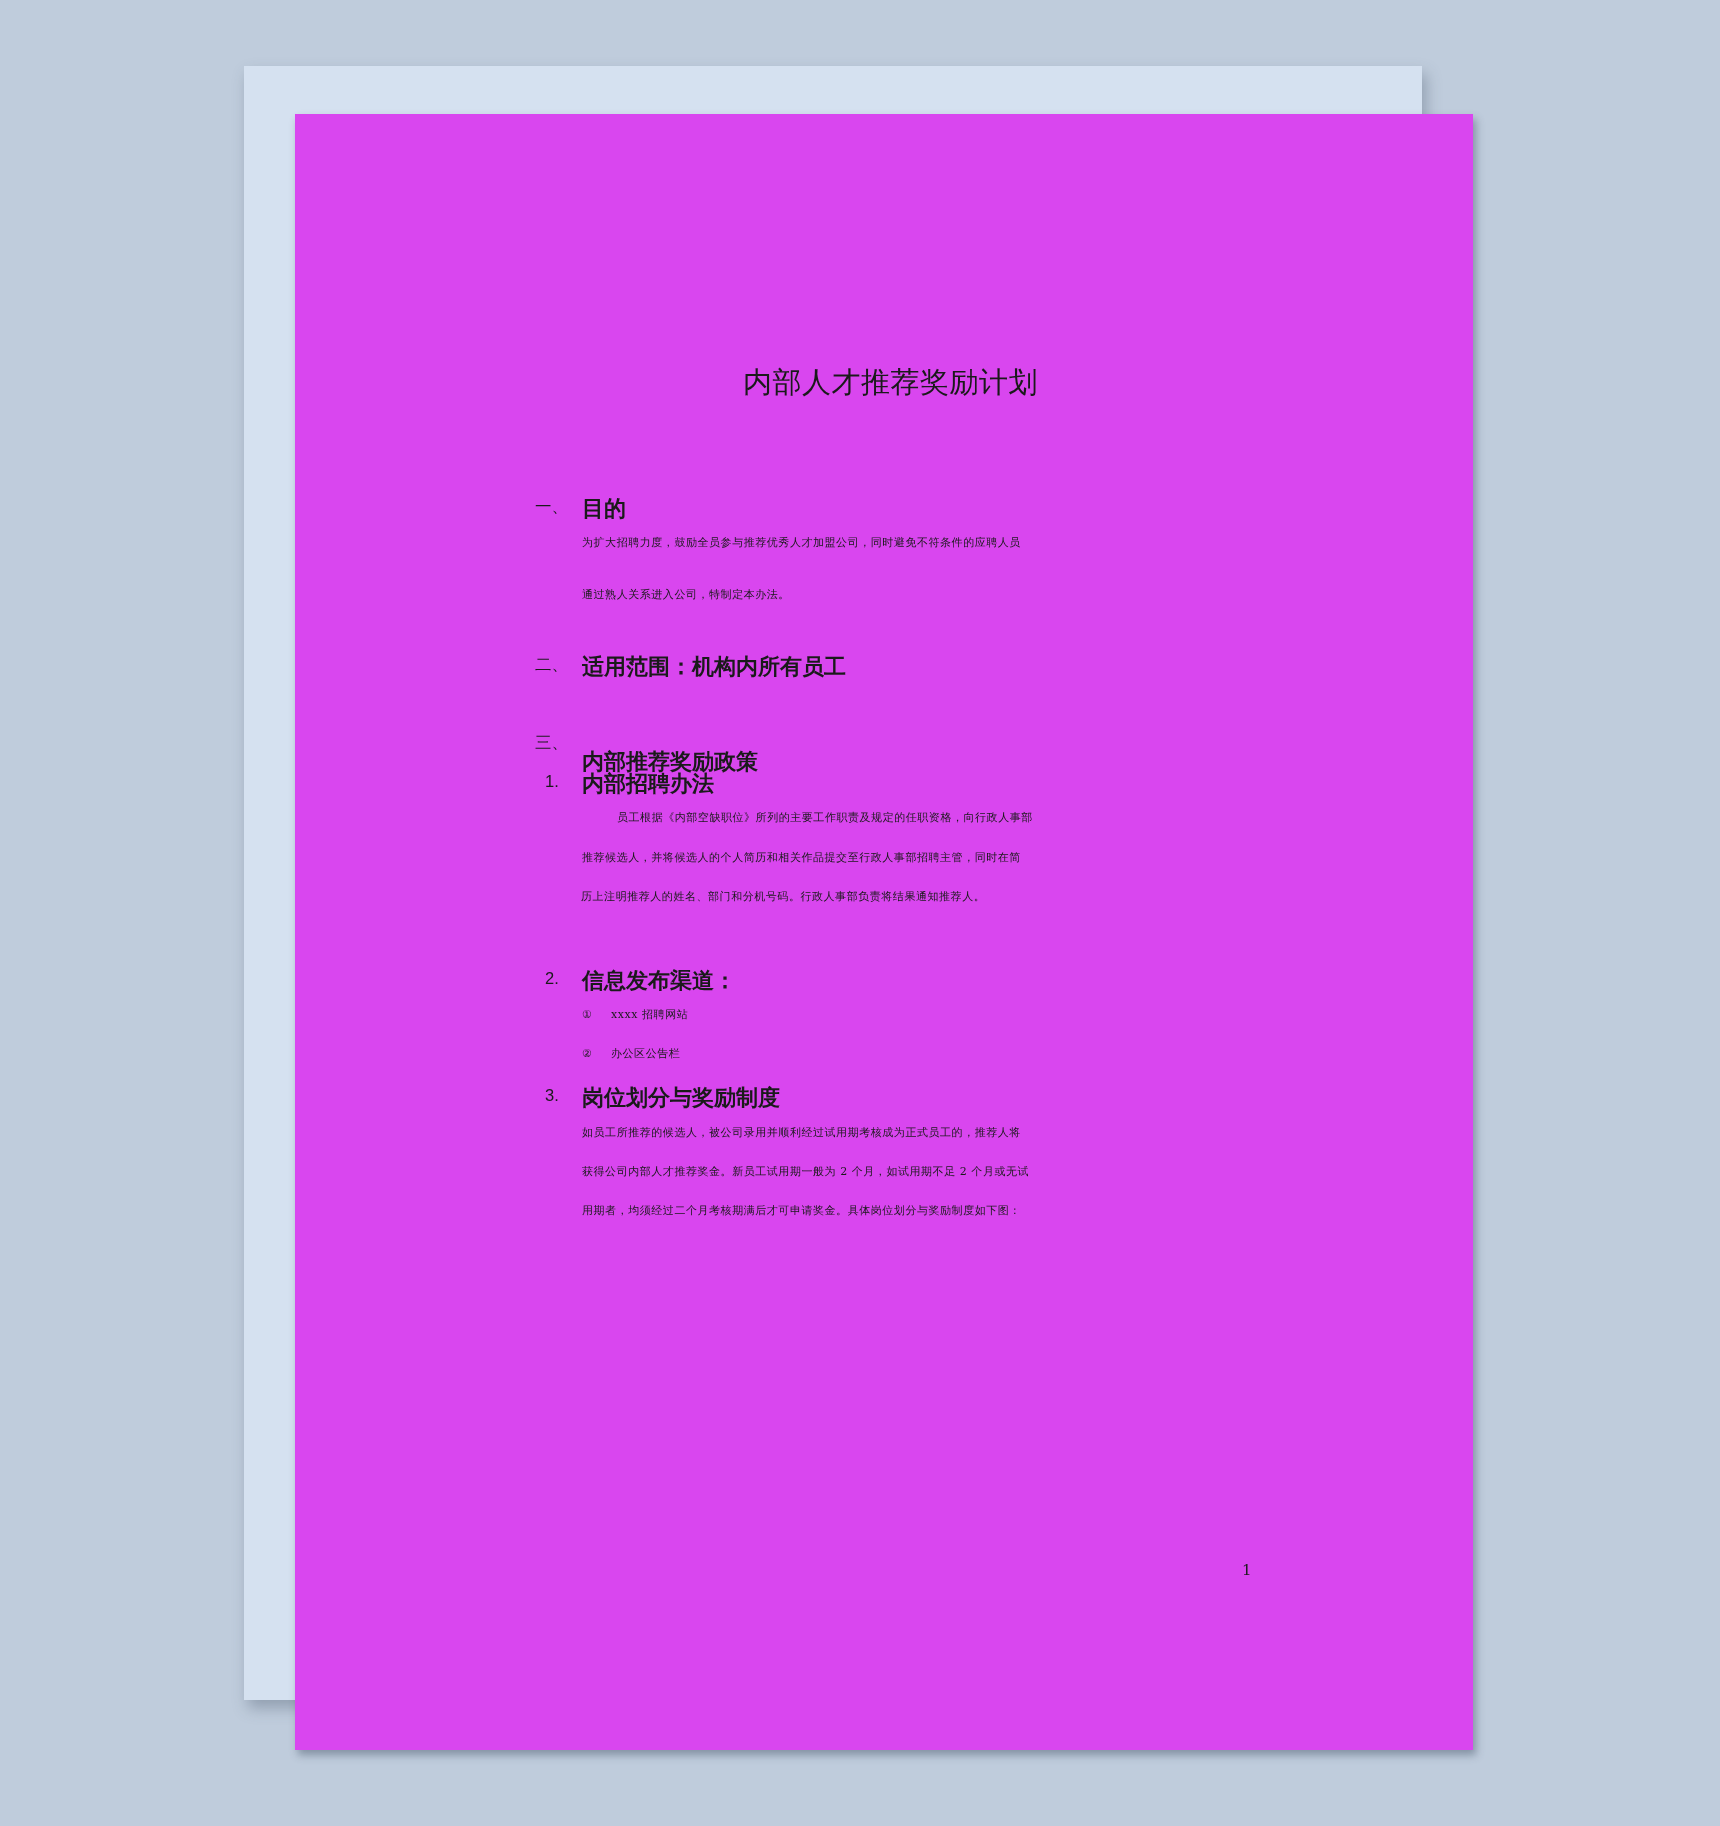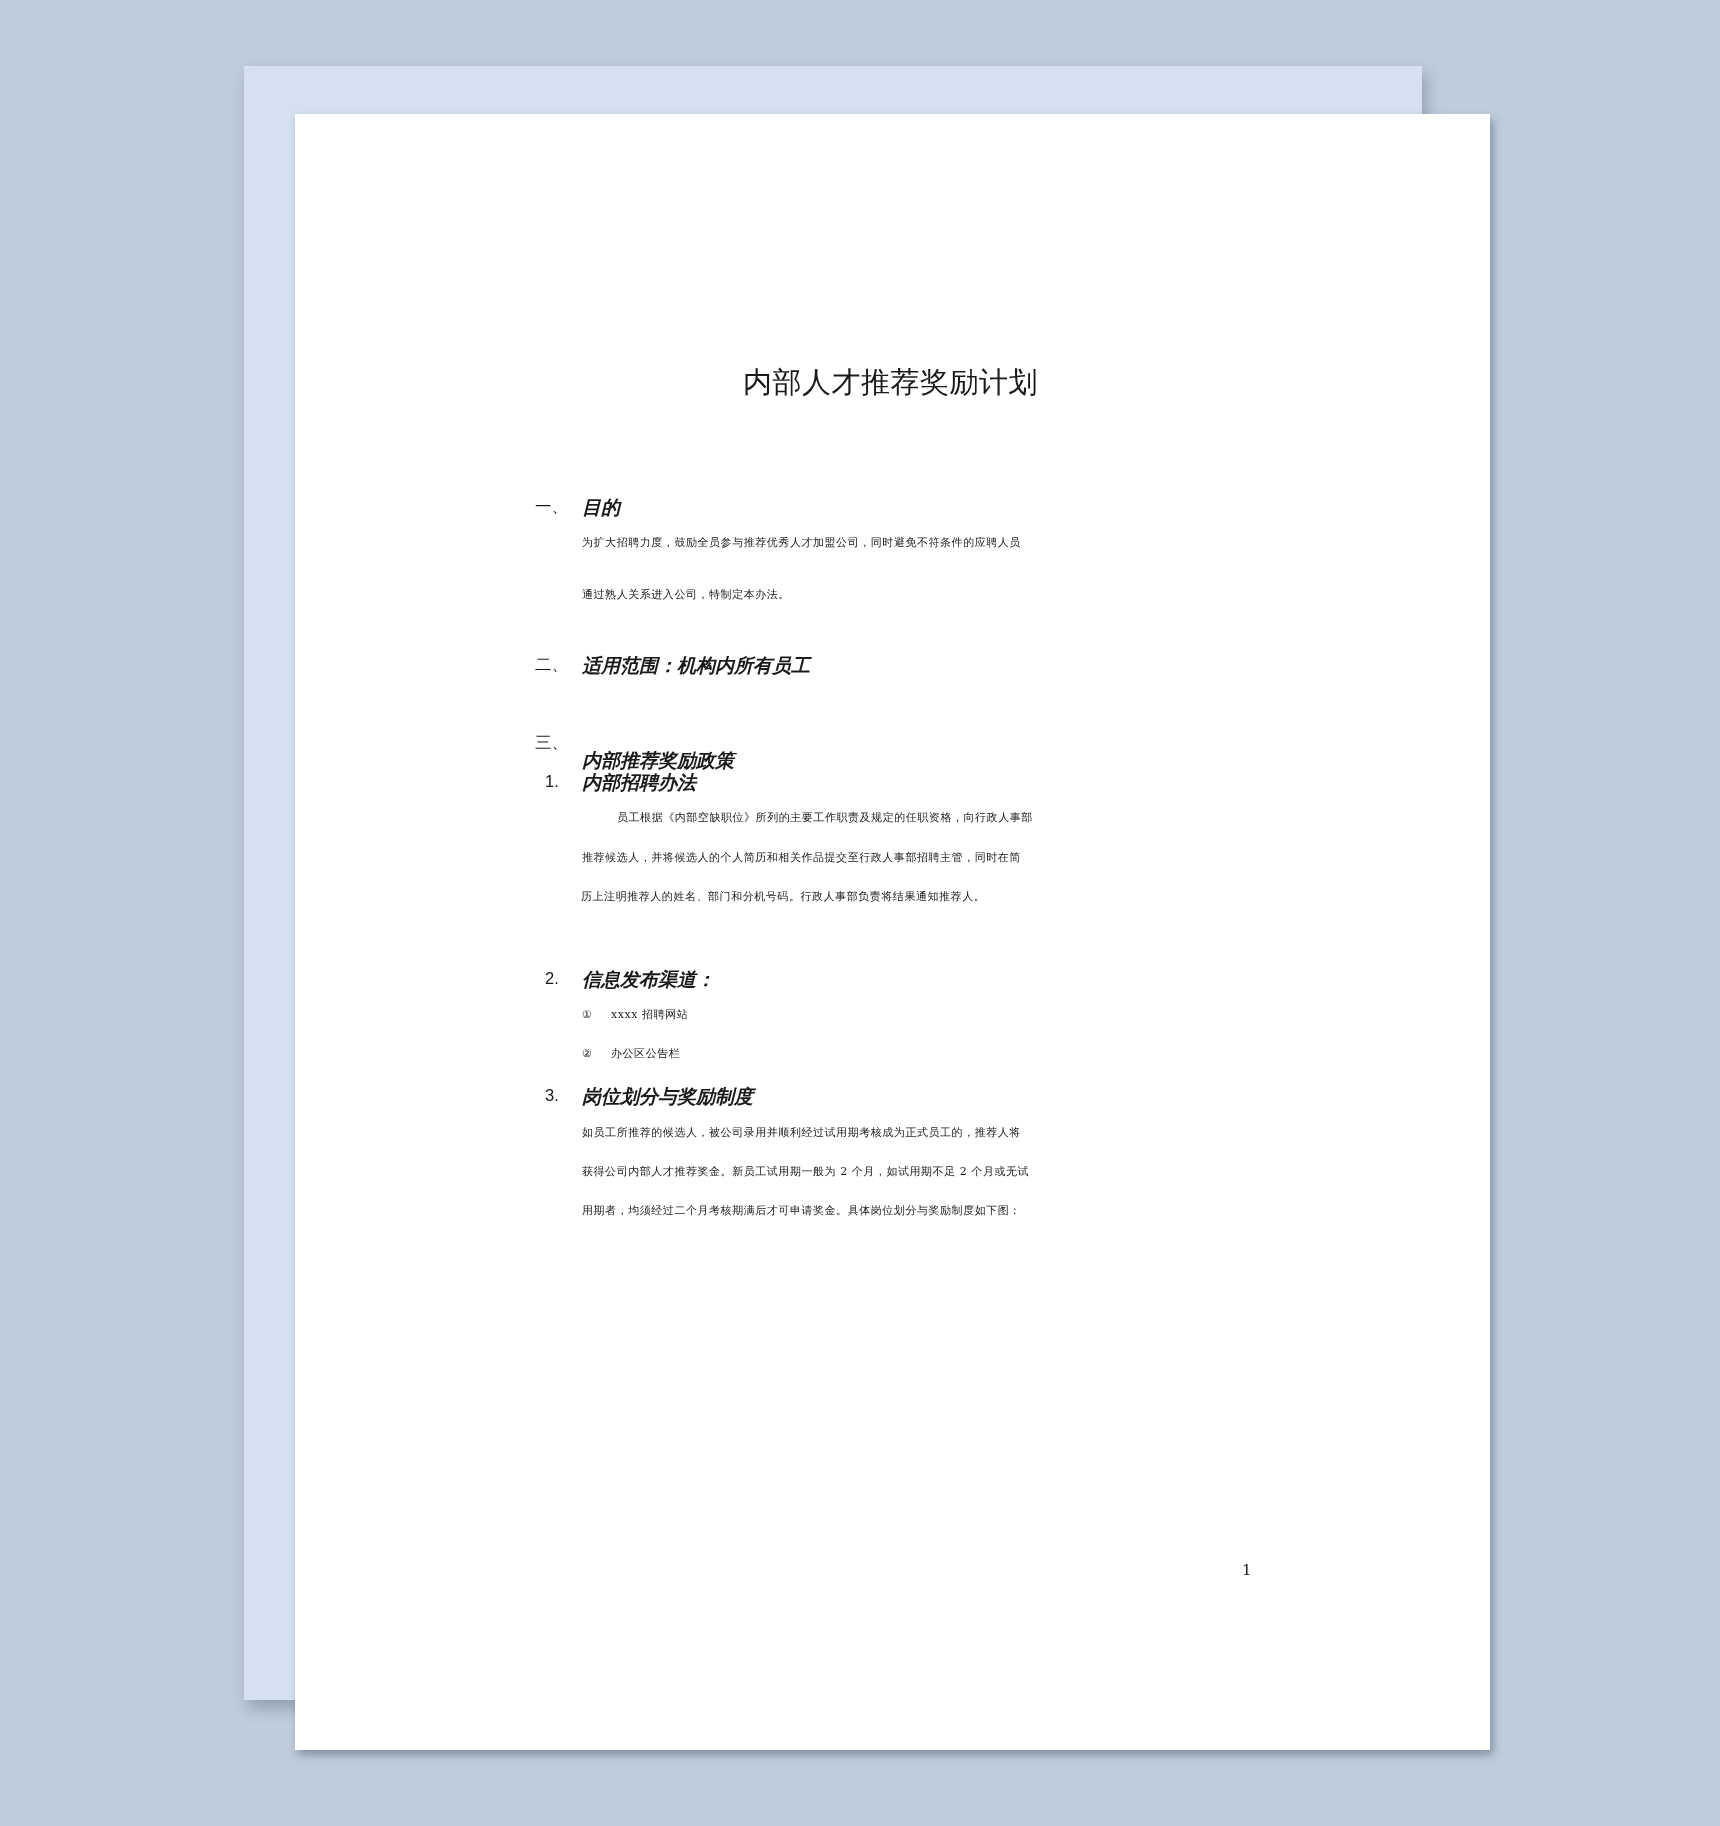--- a/index.html
+++ b/index.html
@@ -1,24 +1,24 @@
 <!DOCTYPE html>
 <html><head>
 <meta charset="utf-8">
 <style>
   html,body{margin:0;padding:0;}
   body{width:1720px;height:1826px;background:#bfccdc;position:relative;overflow:hidden;
        font-family:"DejaVu Serif","Liberation Serif",serif;color:#1a1a1a;}
   .back-page{position:absolute;left:244px;top:66px;width:1178px;height:1634px;background:#d5e1f0;
        box-shadow:4px 8px 14px rgba(60,75,95,0.35);}
-  .front-page{position:absolute;left:295px;top:114px;width:1178px;height:1636px;background:#ffffff;
-       box-shadow:3px 5px 8px rgba(60,75,95,0.45);padding-left:17px;}
+  .front-page{position:absolute;left:295px;top:114px;width:1178px;height:1636px;background:#d946ef;
+       box-shadow:3px 5px 8px rgba(60,75,95,0.45);}
   .abs{position:absolute;white-space:nowrap;line-height:1;}
   .title{font-size:29px;left:448px;top:254px;letter-spacing:0.5px;}
-  .h{font-size:19px;font-weight:bold;font-family:"DejaVu Sans","Liberation Sans",sans-serif;font-style:italic;}
+  .h{font-size:22px;font-weight:bold;font-family:"DejaVu Sans","Liberation Sans",sans-serif;}
   .num{font-size:16.5px;font-family:"Liberation Sans","DejaVu Sans",sans-serif;}
   .body{font-size:11px;letter-spacing:0.55px;}
   .pageno{font-size:15px;}
 </style>
 </head>
 <body>
 
 <div class="back-page"></div>
 
 <div class="front-page">

